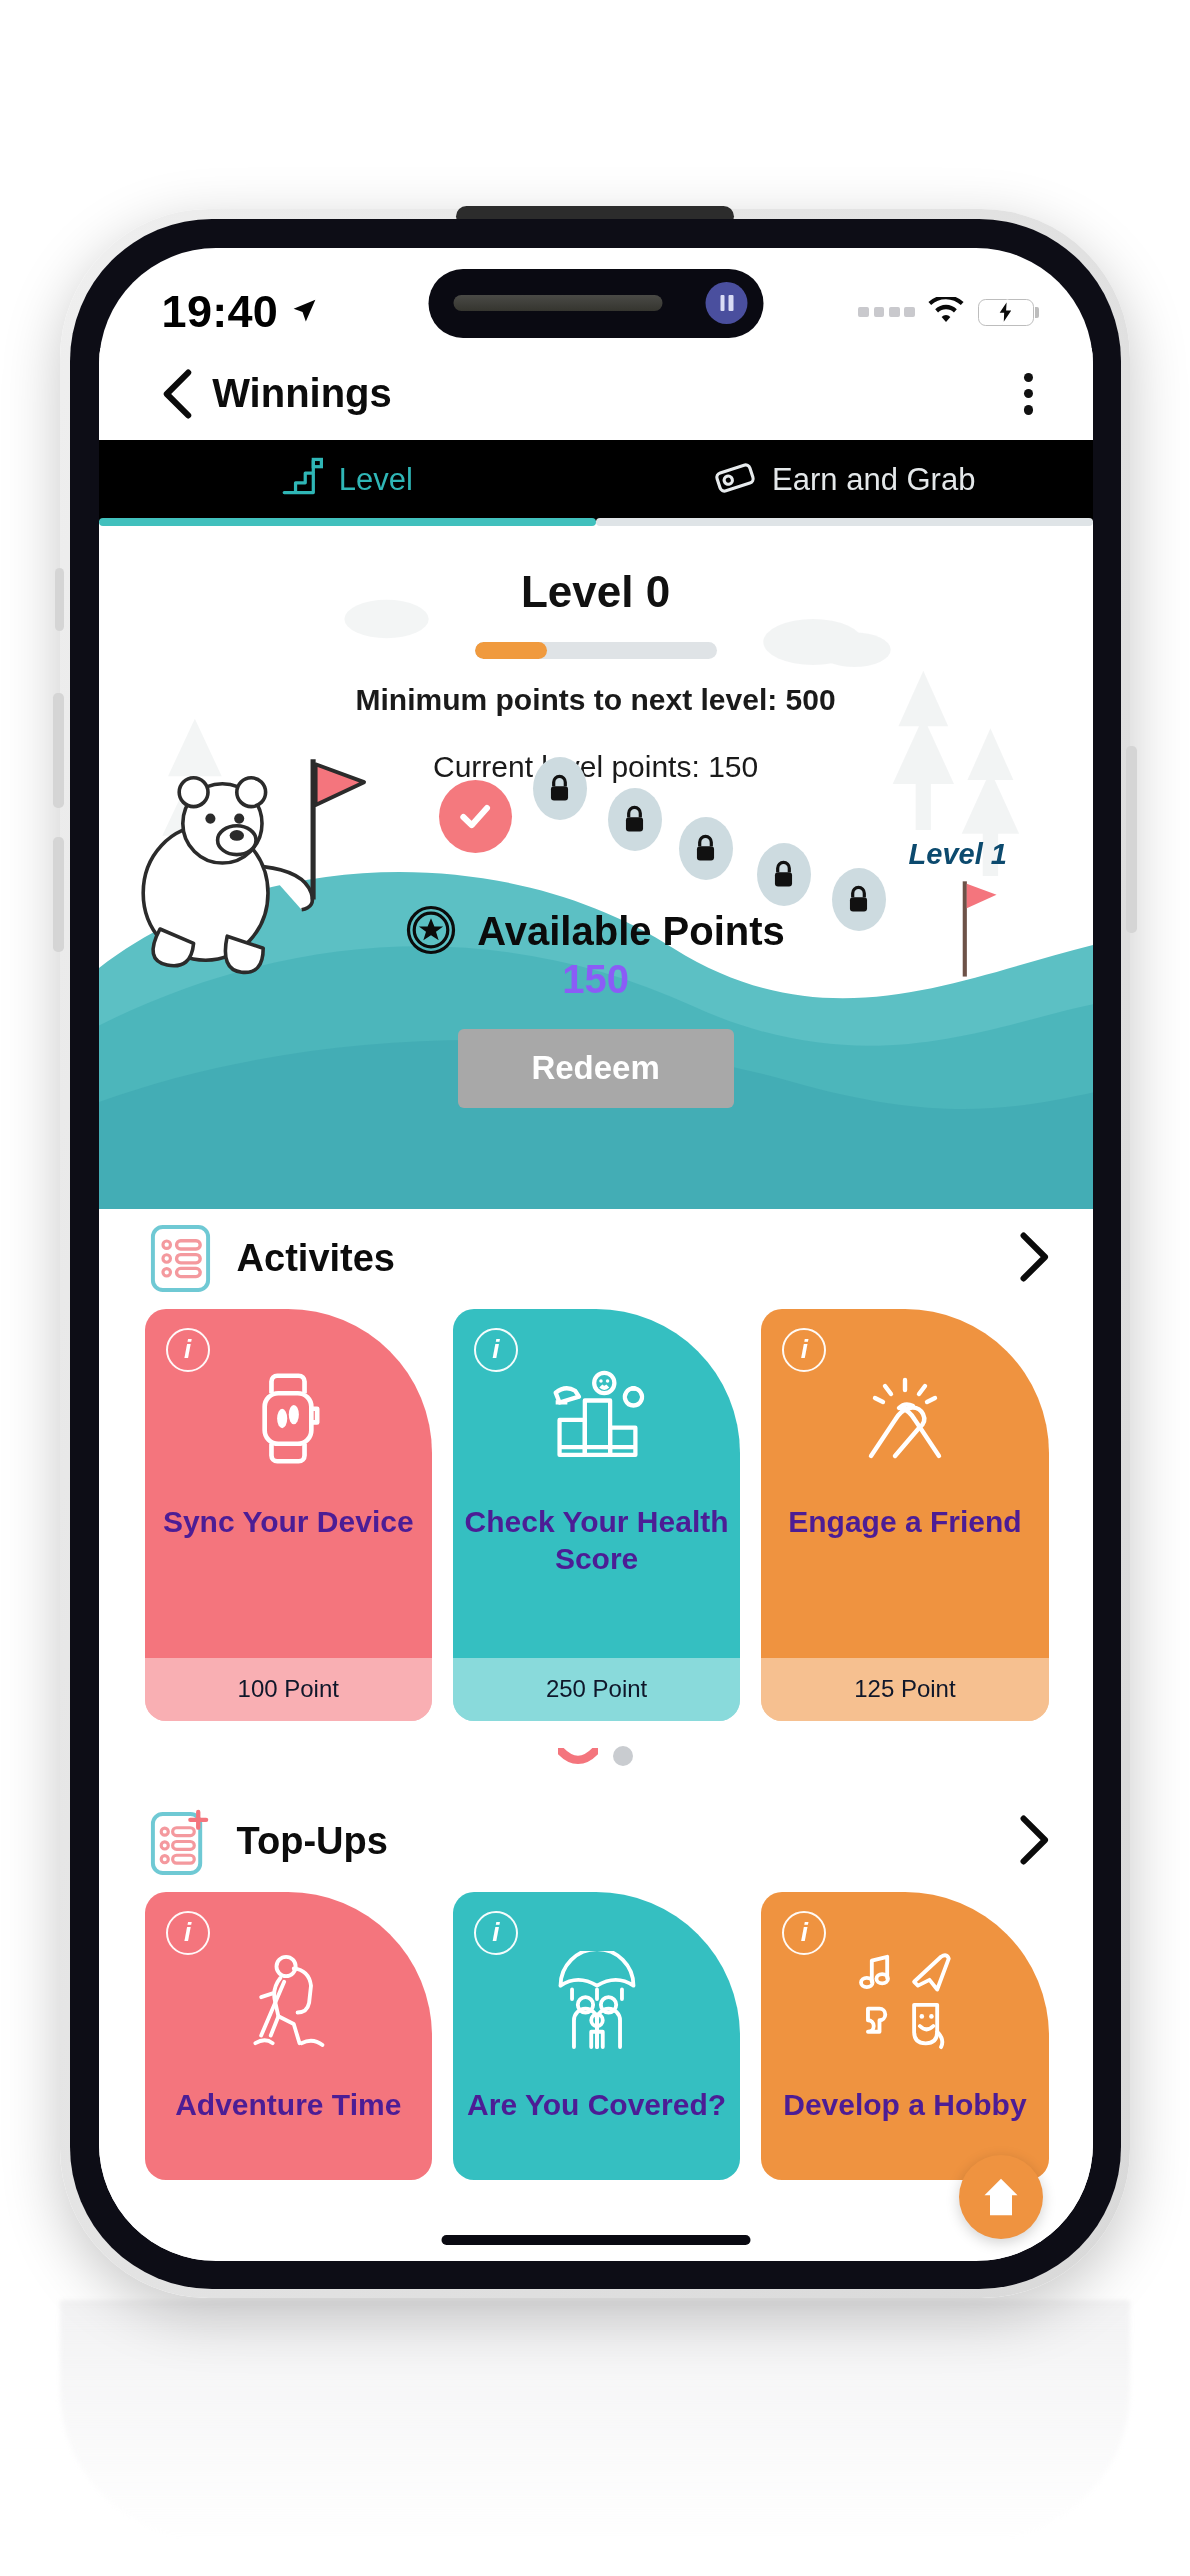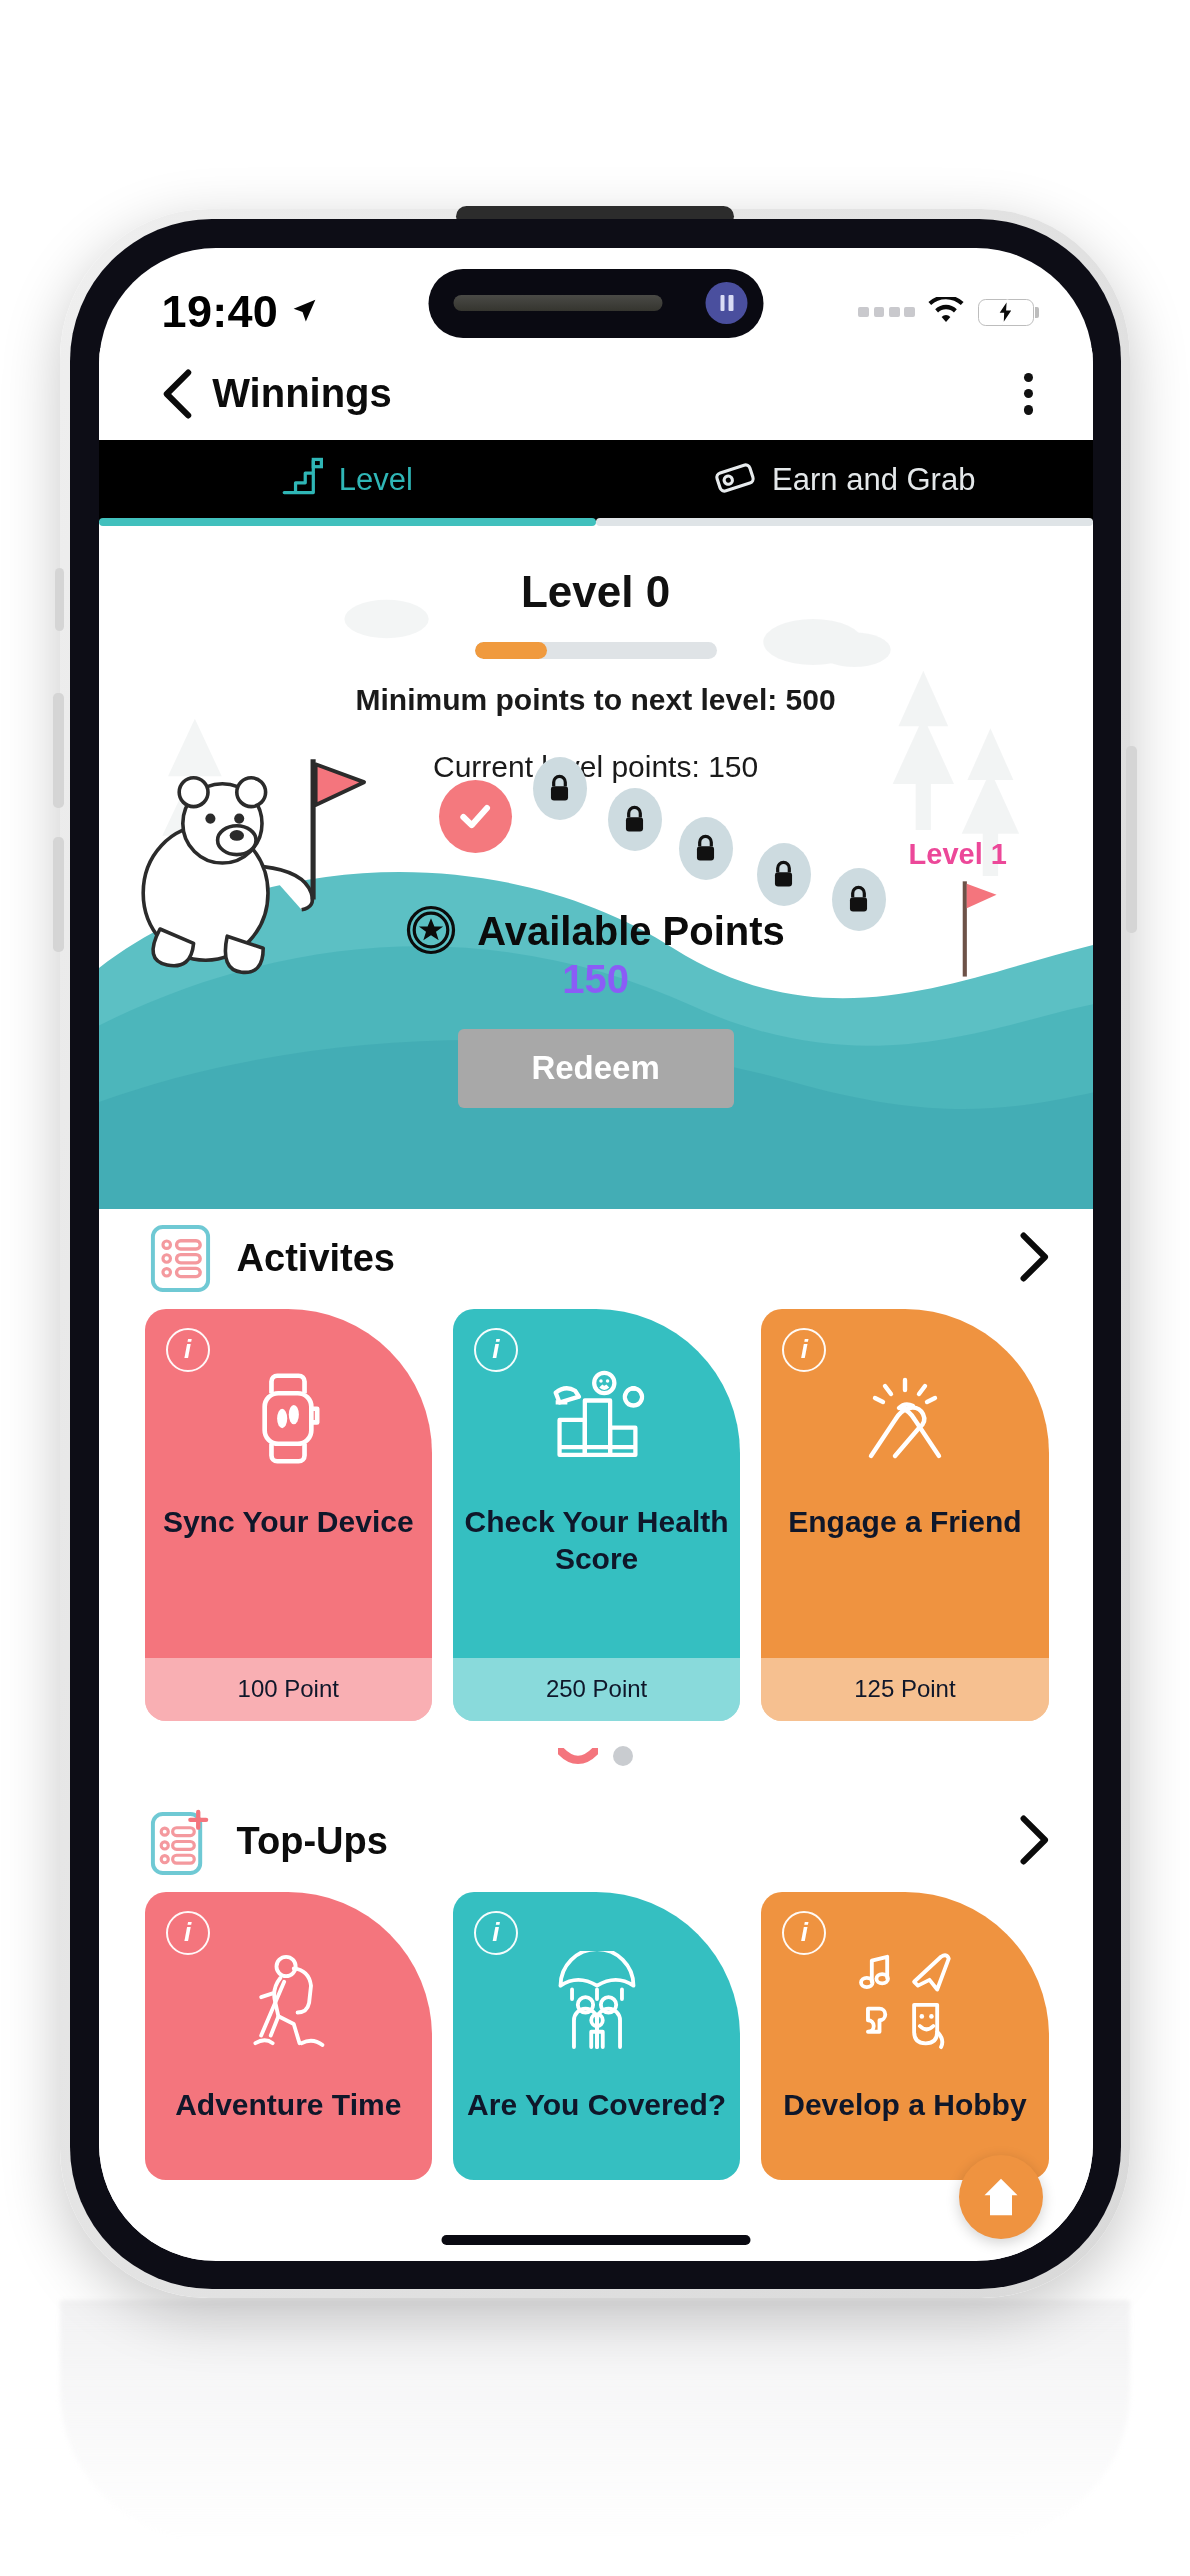--- a/index.html
+++ b/index.html
@@ -112,21 +112,21 @@
   .lvl-progress .bar { height: 100%; background: #f09a3e; border-radius: 9.6px; }
   .hero-line { position: absolute; left: 0; width: 100%; text-align: center;
     font-size: 30px; color: #1a1a1a; z-index: 6; }
   .hero-line.l1 { top: 156px; font-weight: bold; }
   .hero-line.l2 { top: 223px; }
 
   .lock { position: absolute; width: 54px; height: 63px; border-radius: 50%;
     background: #cddbe0; display: flex; align-items: center; justify-content: center; z-index: 7; }
   .check-badge { position: absolute; width: 73px; height: 73px; border-radius: 50%;
     background: #f4797e; display: flex; align-items: center; justify-content: center; z-index: 7; }
-  .level1-label { position: absolute; font-size: 29px; font-weight: 700; color: #ec4899; z-index: 8; }
+  .level1-label { position: absolute; font-size: 29px; font-weight: 700; color: #0c4a6e; z-index: 8; font-style: italic; }
 
   .avail-row { position: absolute; top: 378px; left: 0; width: 100%;
     display: flex; align-items: center; justify-content: center; gap: 21px; z-index: 8; }
   .avail-text { font-size: 40px; font-weight: 700; color: #0b0b0b; }
   .avail-num { position: absolute; top: 430px; left: 0; width: 100%; text-align: center;
     font-size: 40px; font-weight: 700; color: #8b5cf6; z-index: 8; }
   .redeem {
     position: absolute; top: 502px; left: 50%; transform: translateX(-50%);
     width: 276px; height: 79px; border-radius: 6px; background: #a8a8a8;
     color: #fff; font-size: 33px; font-weight: 700; border: none;
@@ -146,21 +146,21 @@
   .card { position: relative; width: 293px; height: 412px; border-radius: 21px 144px 21px 21px;
     overflow: hidden; display: flex; flex-direction: column; align-items: center; }
   .card.c-pink   { background: #f4757d; }
   .card.c-teal   { background: #35bfc1; }
   .card.c-orange { background: #ef9340; }
   .card-info { position: absolute; left: 21px; top: 19px; width: 44px; height: 44px;
     border: 2.9px solid rgba(255,255,255,.95); border-radius: 50%;
     display: flex; align-items: center; justify-content: center;
     color: #fff; font-size: 26px; font-style: italic; font-weight: 700; }
   .card-art { margin-top: 52px; height: 115px; display: flex; align-items: center; justify-content: center; }
-  .card-title { margin-top: 27px; text-align: center; color: #0f172a;
+  .card-title { margin-top: 27px; text-align: center; color: #4c1d95;
     font-size: 30px; font-weight: 700; line-height: 1.25; padding: 0 11.5px; }
   .card-foot { position: absolute; bottom: 0; left: 0; width: 100%; height: 63px;
     display: flex; align-items: center; justify-content: center;
     color: #0f172a; font-size: 24px; }
   .c-pink   .card-foot { background: rgba(255,255,255,.42); }
   .c-teal   .card-foot { background: rgba(255,255,255,.42); }
   .c-orange .card-foot { background: rgba(255,255,255,.42); }
 
   .card-tall { height: 288px; border-radius: 21px 144px 21px 21px; }
 

